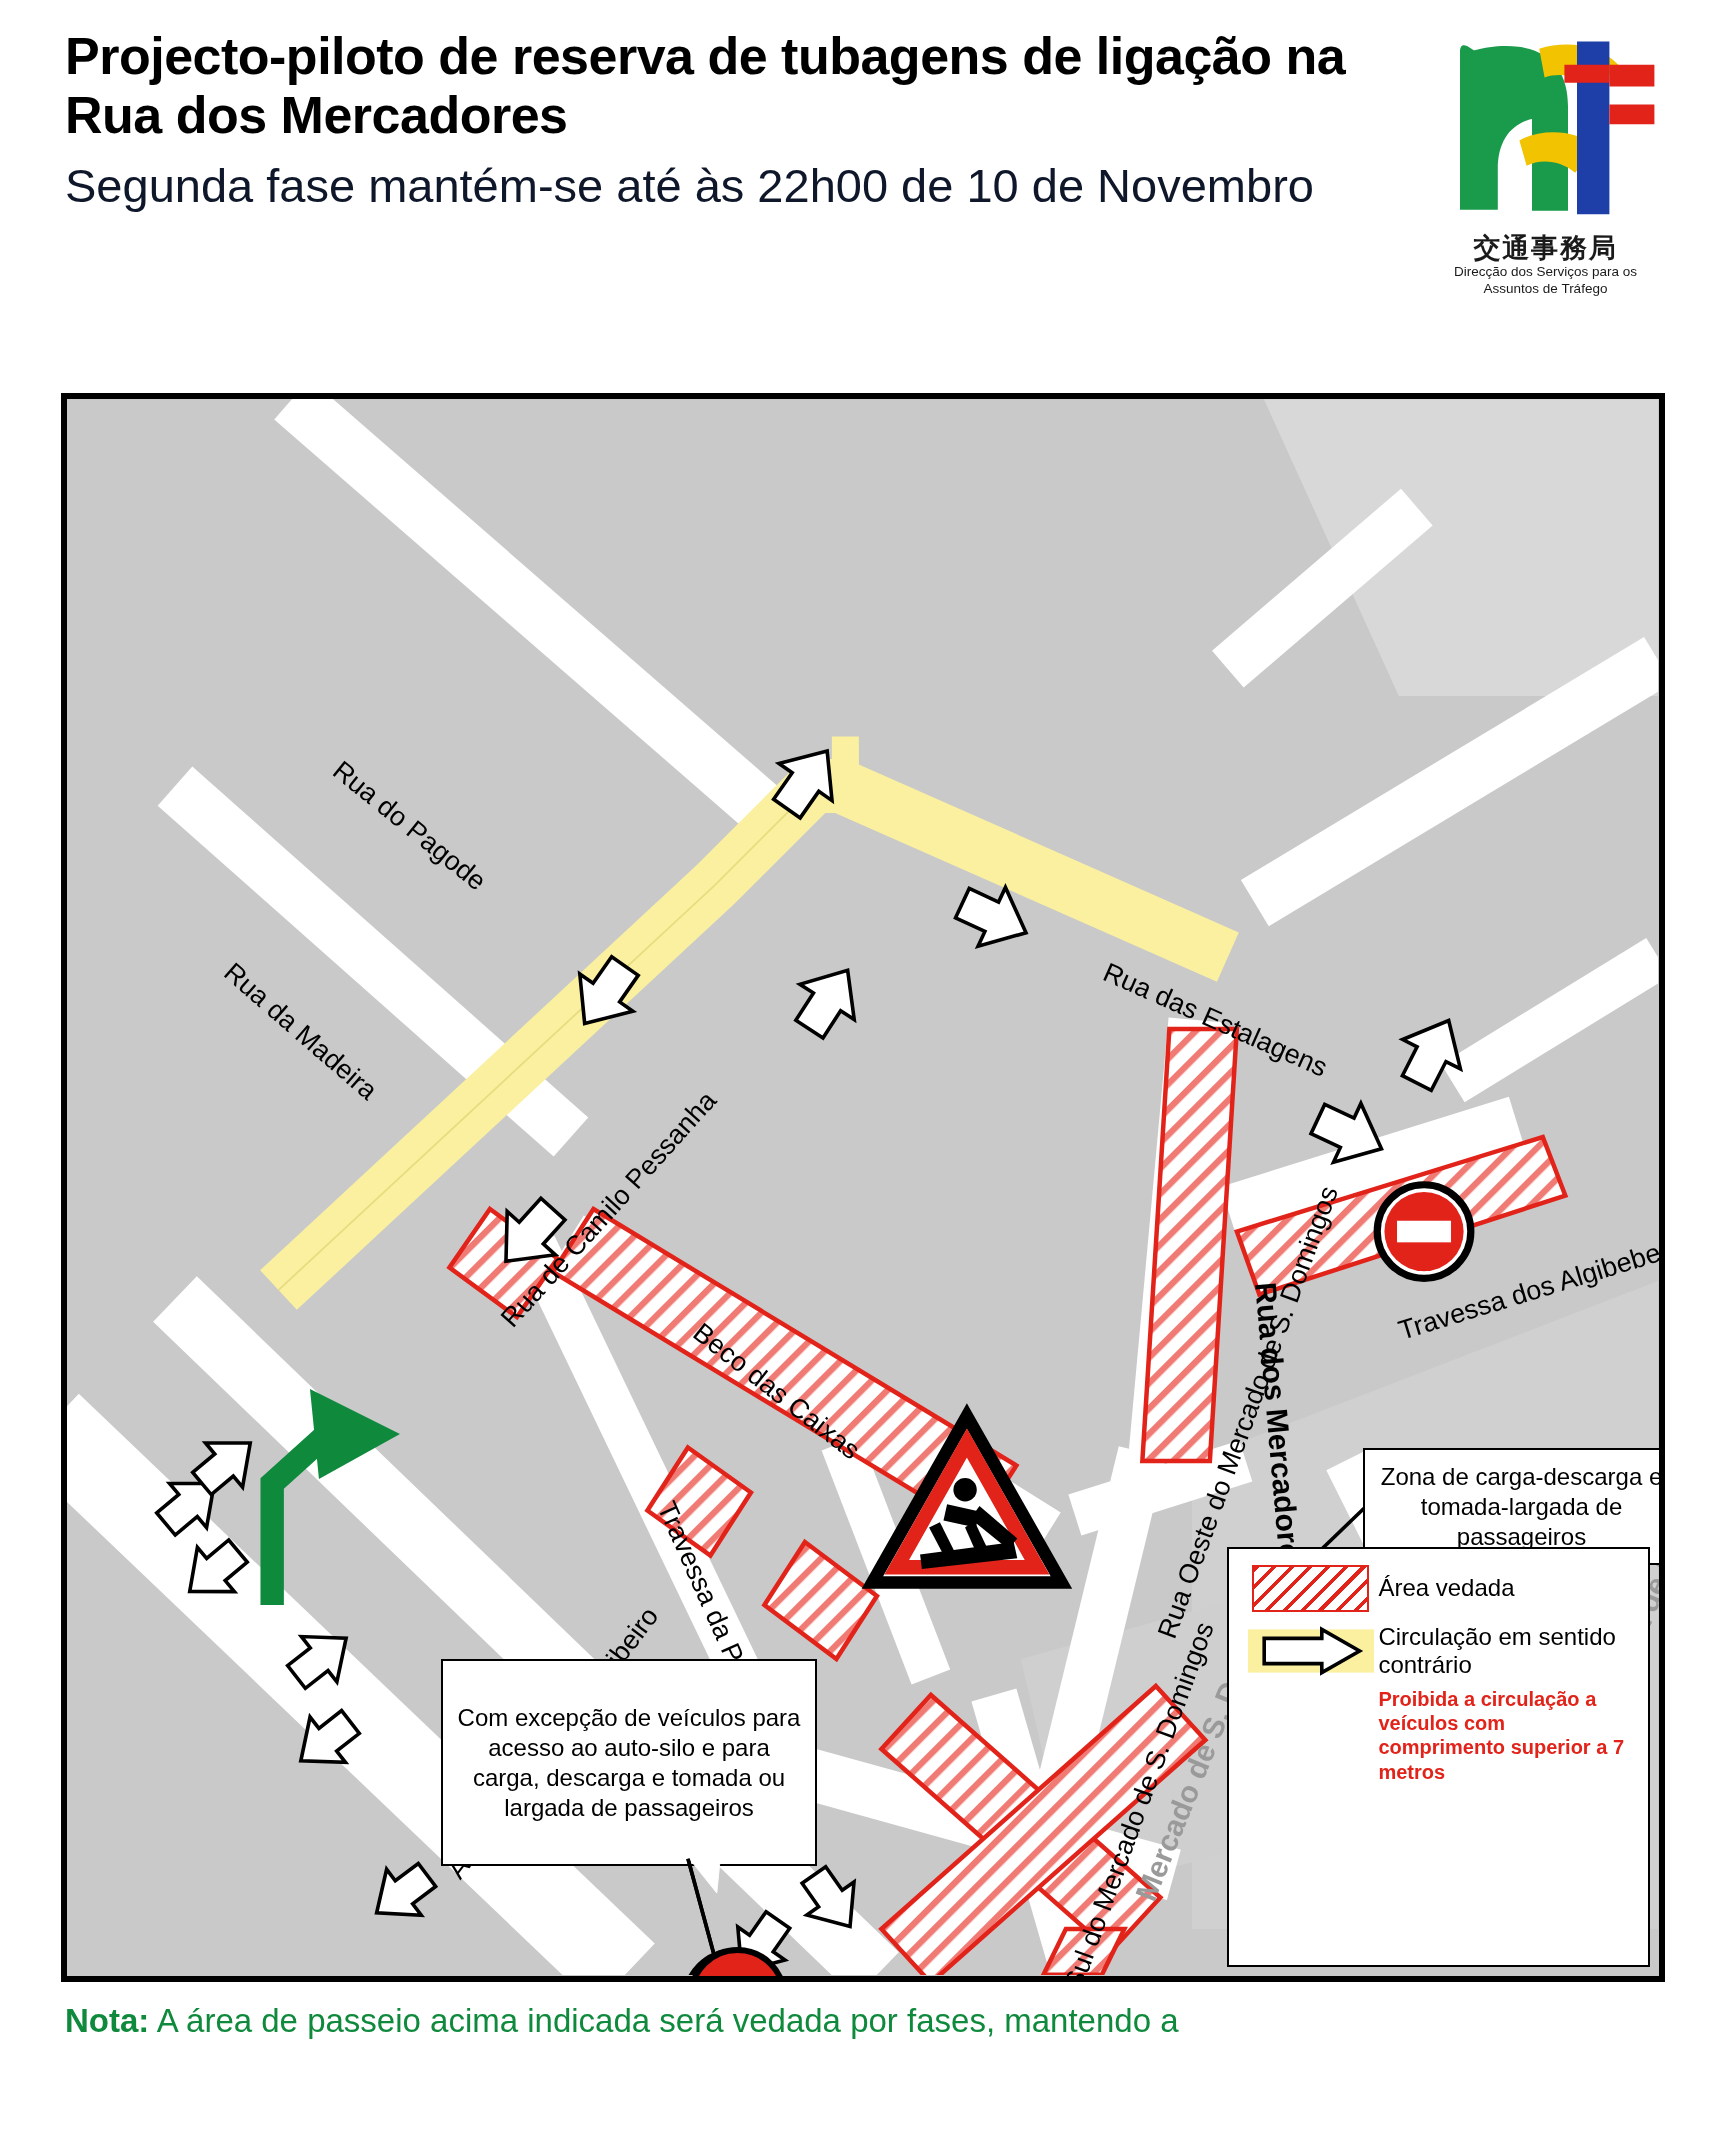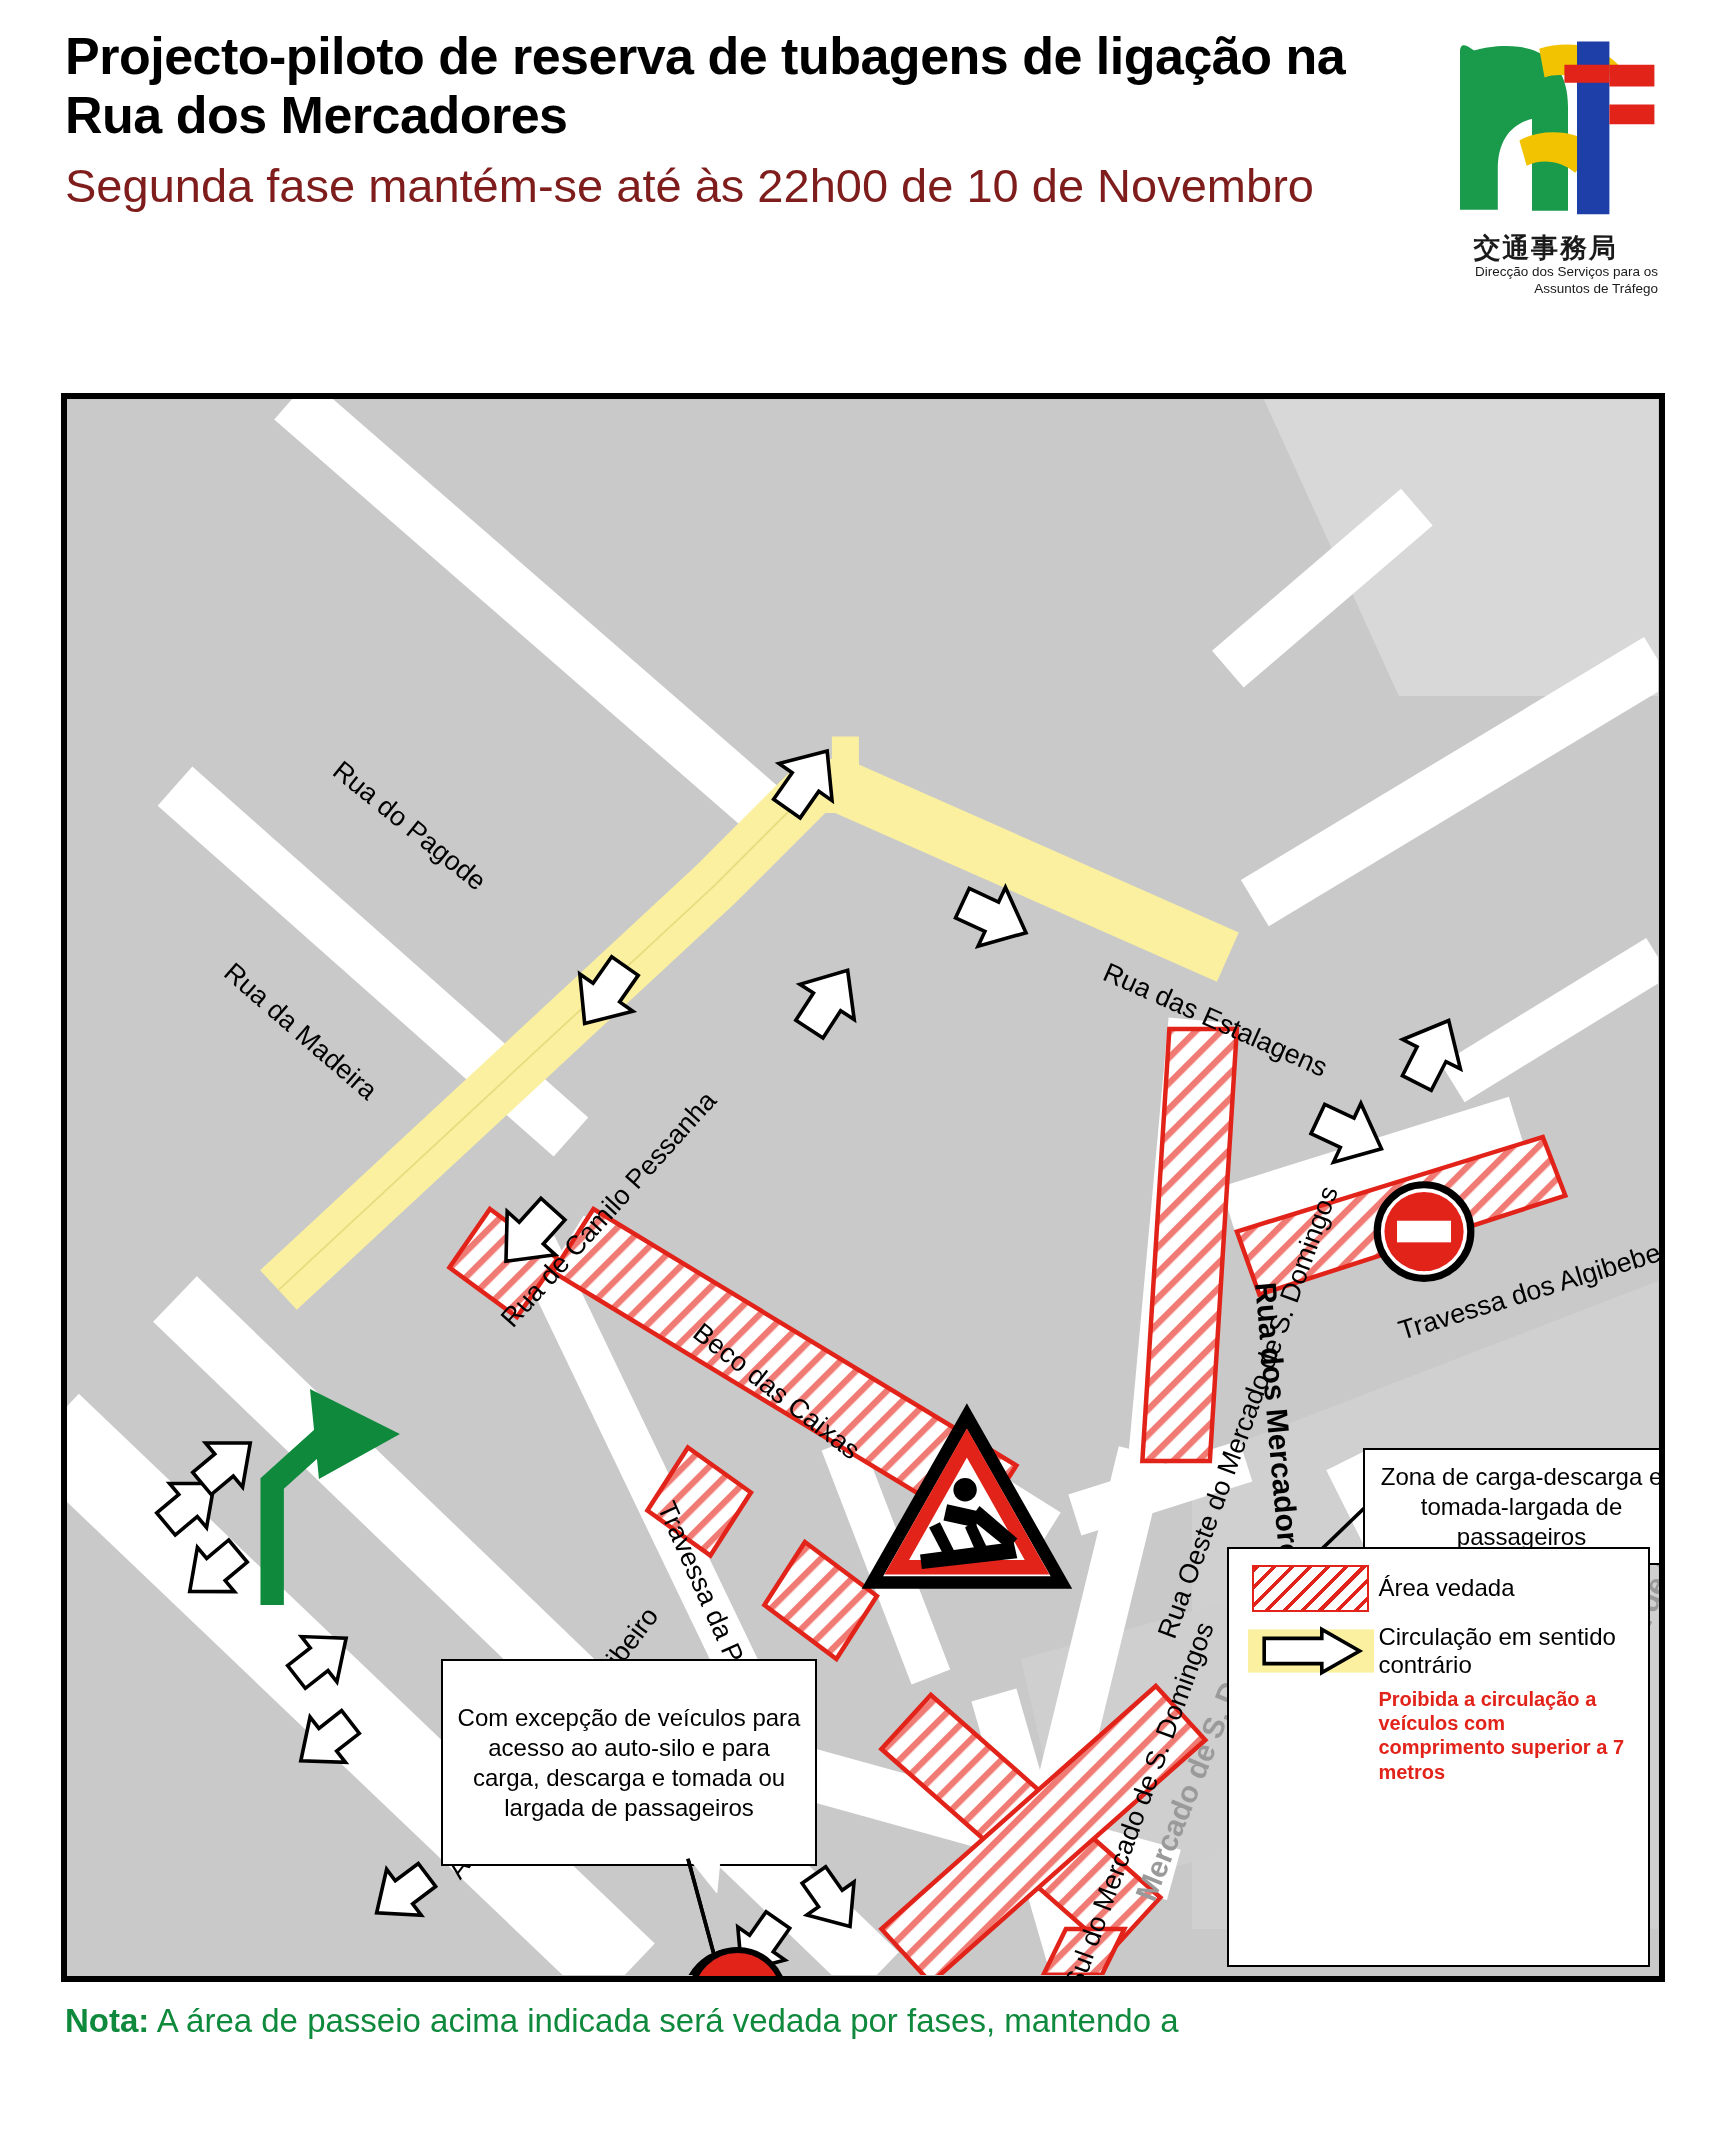--- a/index.html
+++ b/index.html
@@ -33,21 +33,21 @@
     line-height: 1.14;
     color: #000;
     letter-spacing: -0.5px;
     width: 1350px;
   }
   .subtitle {
     margin-top: 12.6px;
     font-size: 47px;
     font-weight: normal;
     line-height: 1.18;
-    color: #7f1d1d;
+    color: #0f172a;
     width: 1260px;
   }
 
   .logo {
     position: absolute;
     right: 9px;
     top: 7.2px;
     width: 225px;
     height: 270px;
   }
@@ -60,21 +60,21 @@
     font-size: 27px;
     font-weight: bold;
     color: #1a1a1a;
     letter-spacing: 1.8px;
   }
   .logo-pt {
     position: absolute;
     left: 0;
     top: 230px;
     width: 225px;
-    text-align: right;
+    text-align: center;
     font-size: 13.5px;
     line-height: 1.25;
     color: #1a1a1a;
   }
 
   
   .map-frame {
     position: absolute;
     left: 61px;
     top: 393px;

